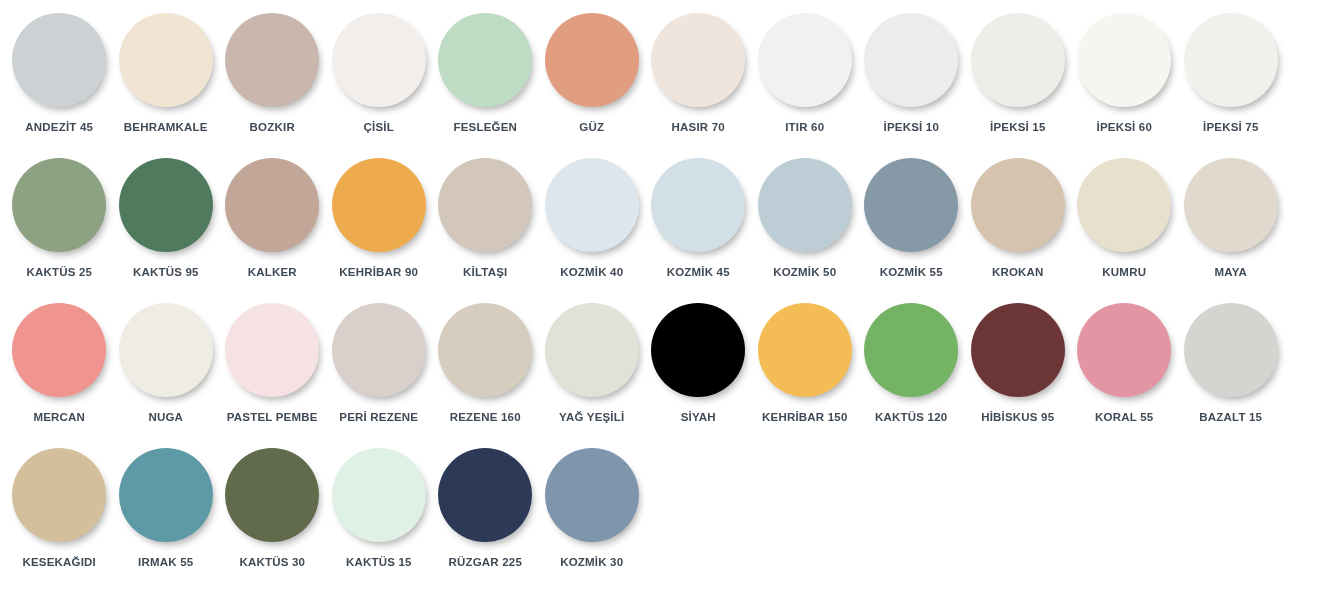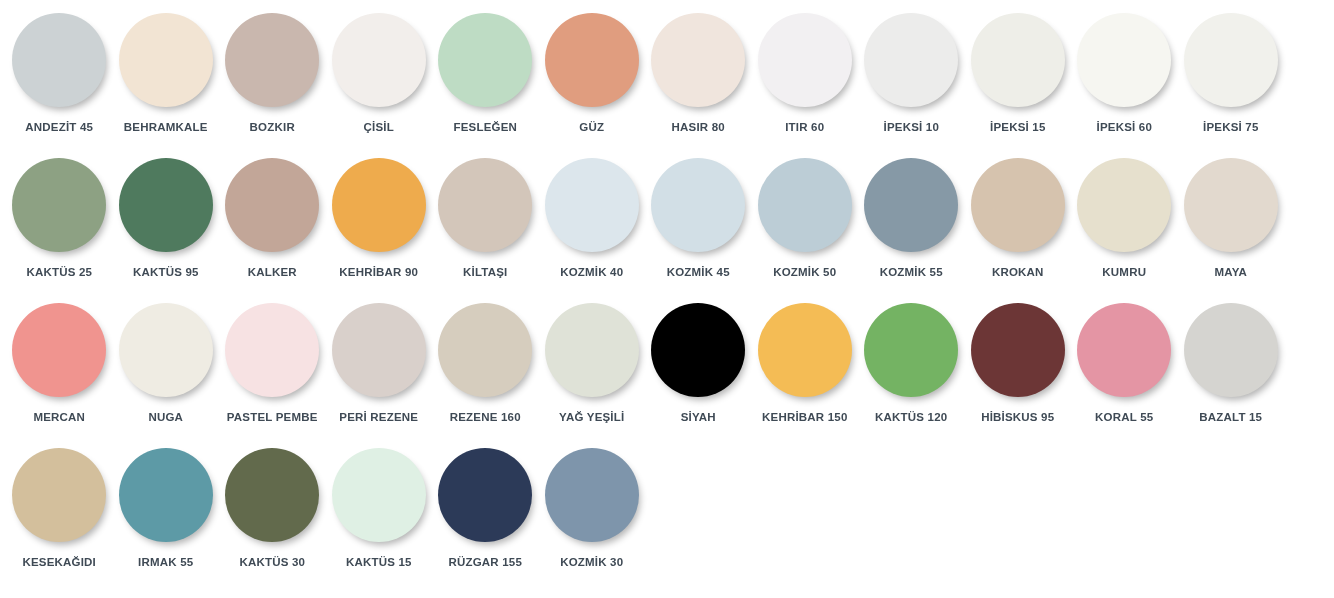--- a/index.html
+++ b/index.html
@@ -73,21 +73,21 @@
     <div class="swatch-cell">
       <div class="swatch-disc" style="background: rgb(190, 220, 196);"></div>
       <div class="swatch-label">FESLEĞEN</div>
     </div>
     <div class="swatch-cell">
       <div class="swatch-disc" style="background: rgb(224, 157, 127);"></div>
       <div class="swatch-label">GÜZ</div>
     </div>
     <div class="swatch-cell">
       <div class="swatch-disc" style="background: rgb(240, 229, 221);"></div>
-      <div class="swatch-label">HASIR 80</div>
+      <div class="swatch-label">HASIR 70</div>
     </div>
     <div class="swatch-cell">
       <div class="swatch-disc" style="background: rgb(242, 240, 242);"></div>
       <div class="swatch-label">ITIR 60</div>
     </div>
     <div class="swatch-cell">
       <div class="swatch-disc" style="background: rgb(236, 236, 235);"></div>
       <div class="swatch-label">İPEKSİ 10</div>
     </div>
     <div class="swatch-cell">
@@ -209,19 +209,19 @@
     <div class="swatch-cell">
       <div class="swatch-disc" style="background: rgb(98, 106, 76);"></div>
       <div class="swatch-label">KAKTÜS 30</div>
     </div>
     <div class="swatch-cell">
       <div class="swatch-disc" style="background: rgb(223, 240, 228);"></div>
       <div class="swatch-label">KAKTÜS 15</div>
     </div>
     <div class="swatch-cell">
       <div class="swatch-disc" style="background: rgb(44, 58, 88);"></div>
-      <div class="swatch-label">RÜZGAR 155</div>
+      <div class="swatch-label">RÜZGAR 225</div>
     </div>
     <div class="swatch-cell">
       <div class="swatch-disc" style="background: rgb(126, 149, 171);"></div>
       <div class="swatch-label">KOZMİK 30</div>
     </div>
   </main>
 
 </body></html>

